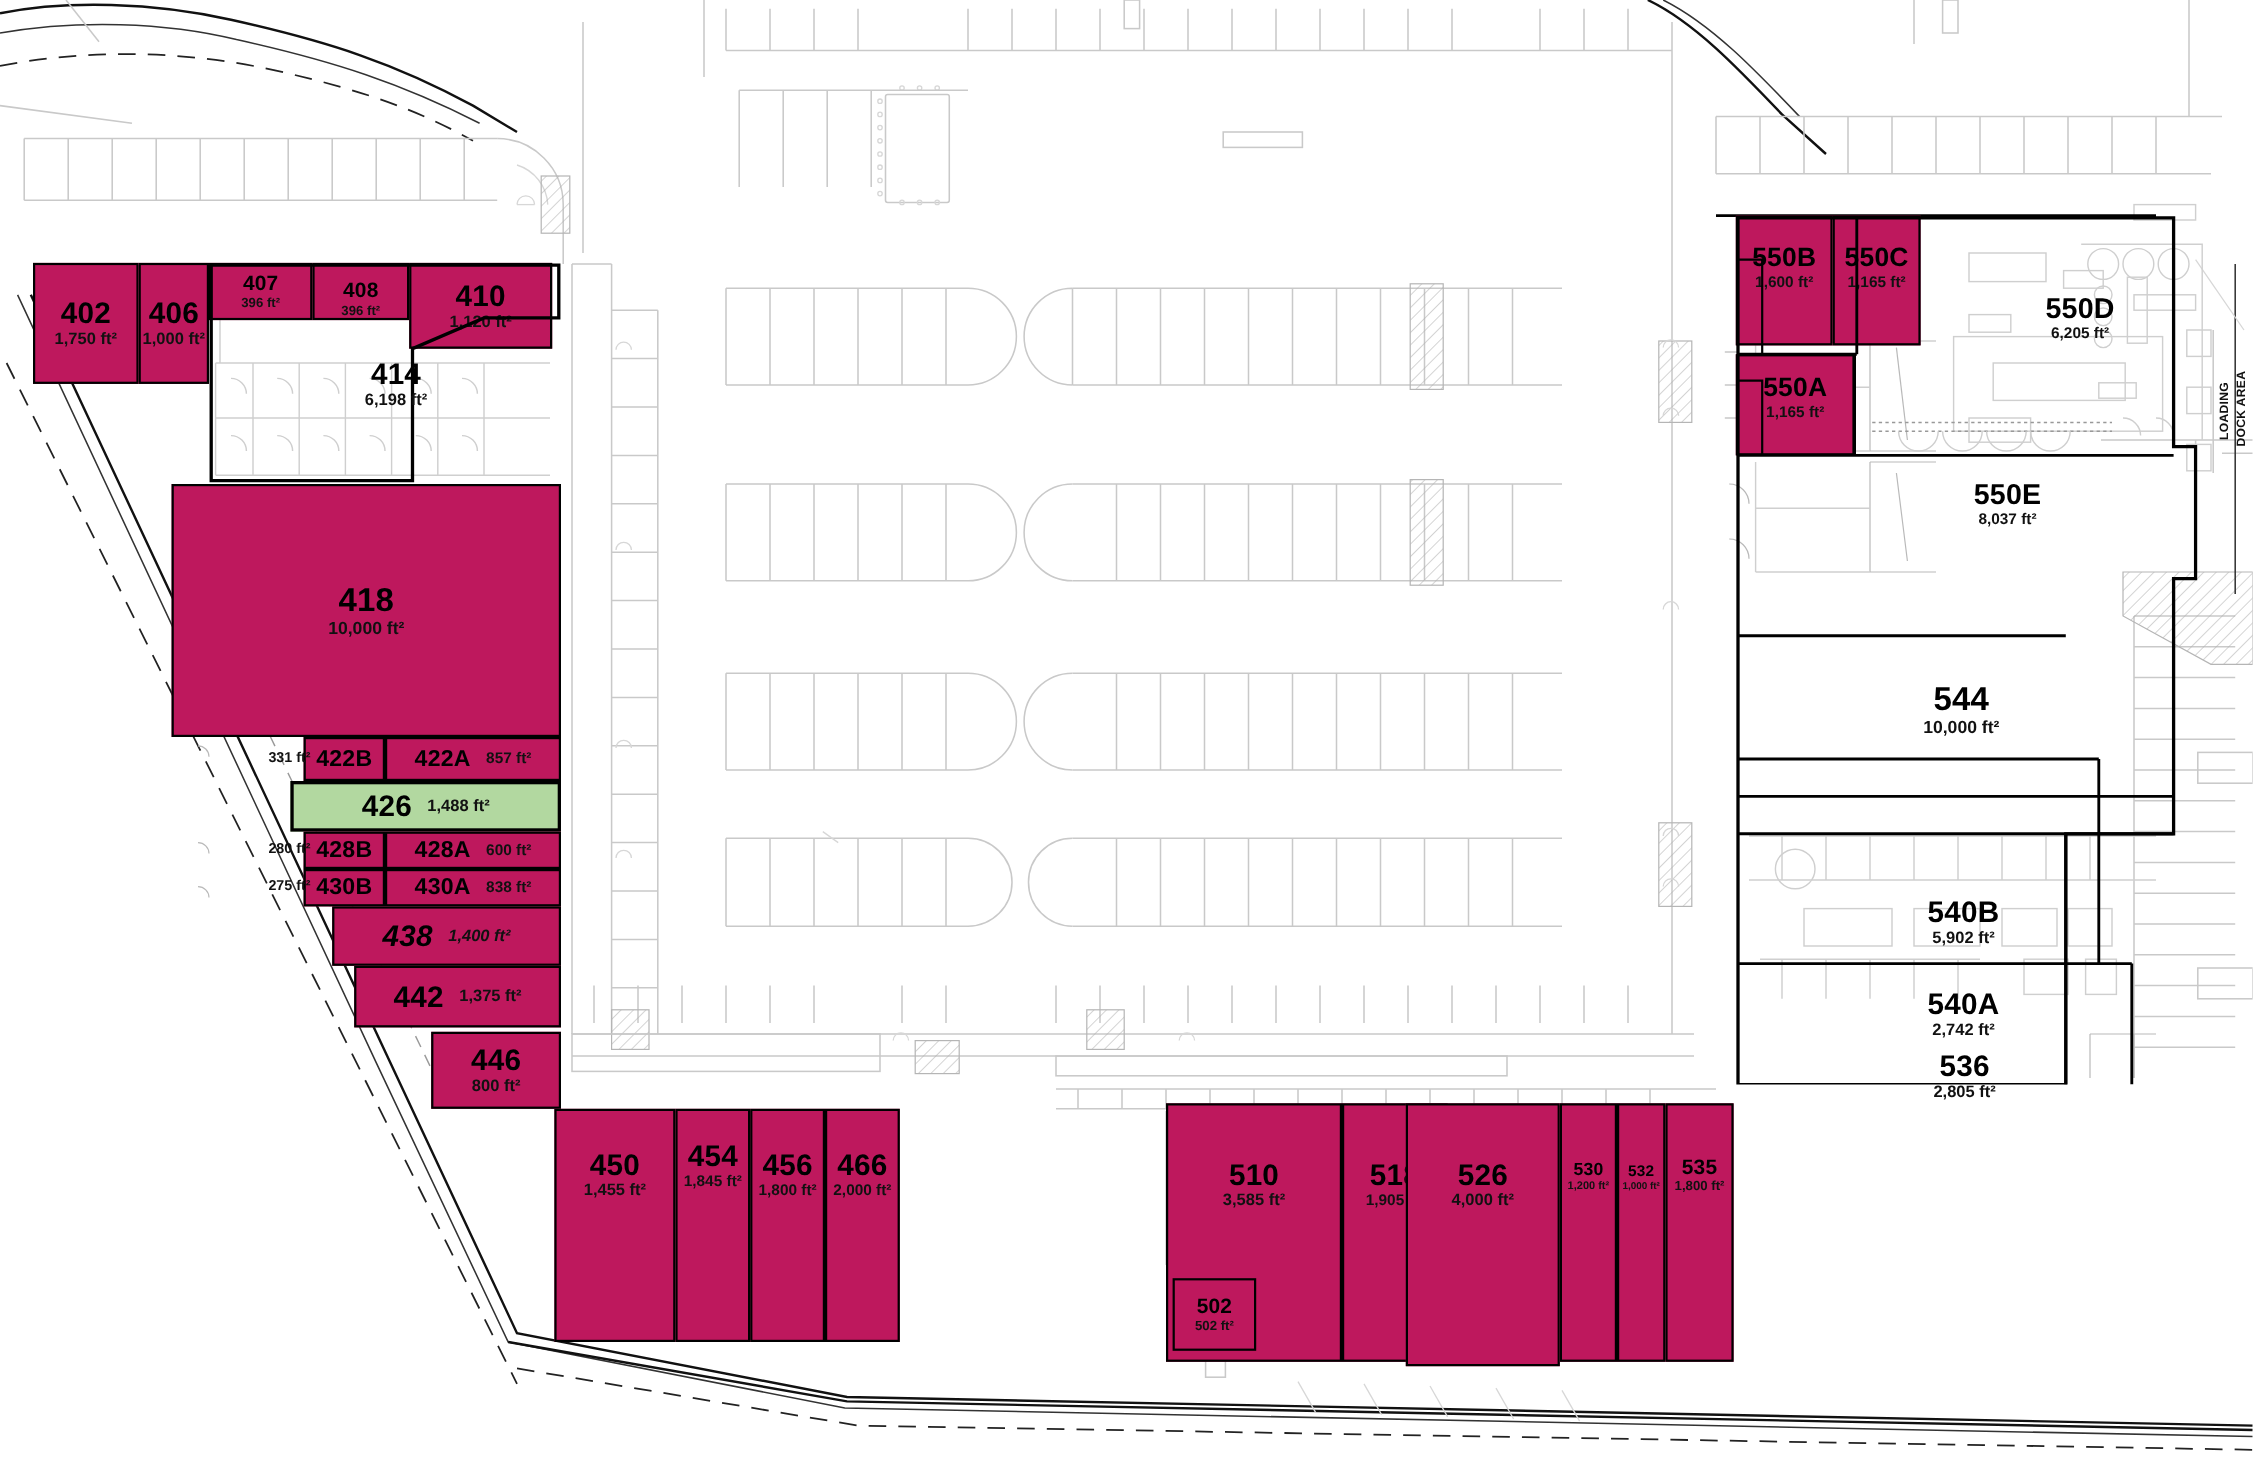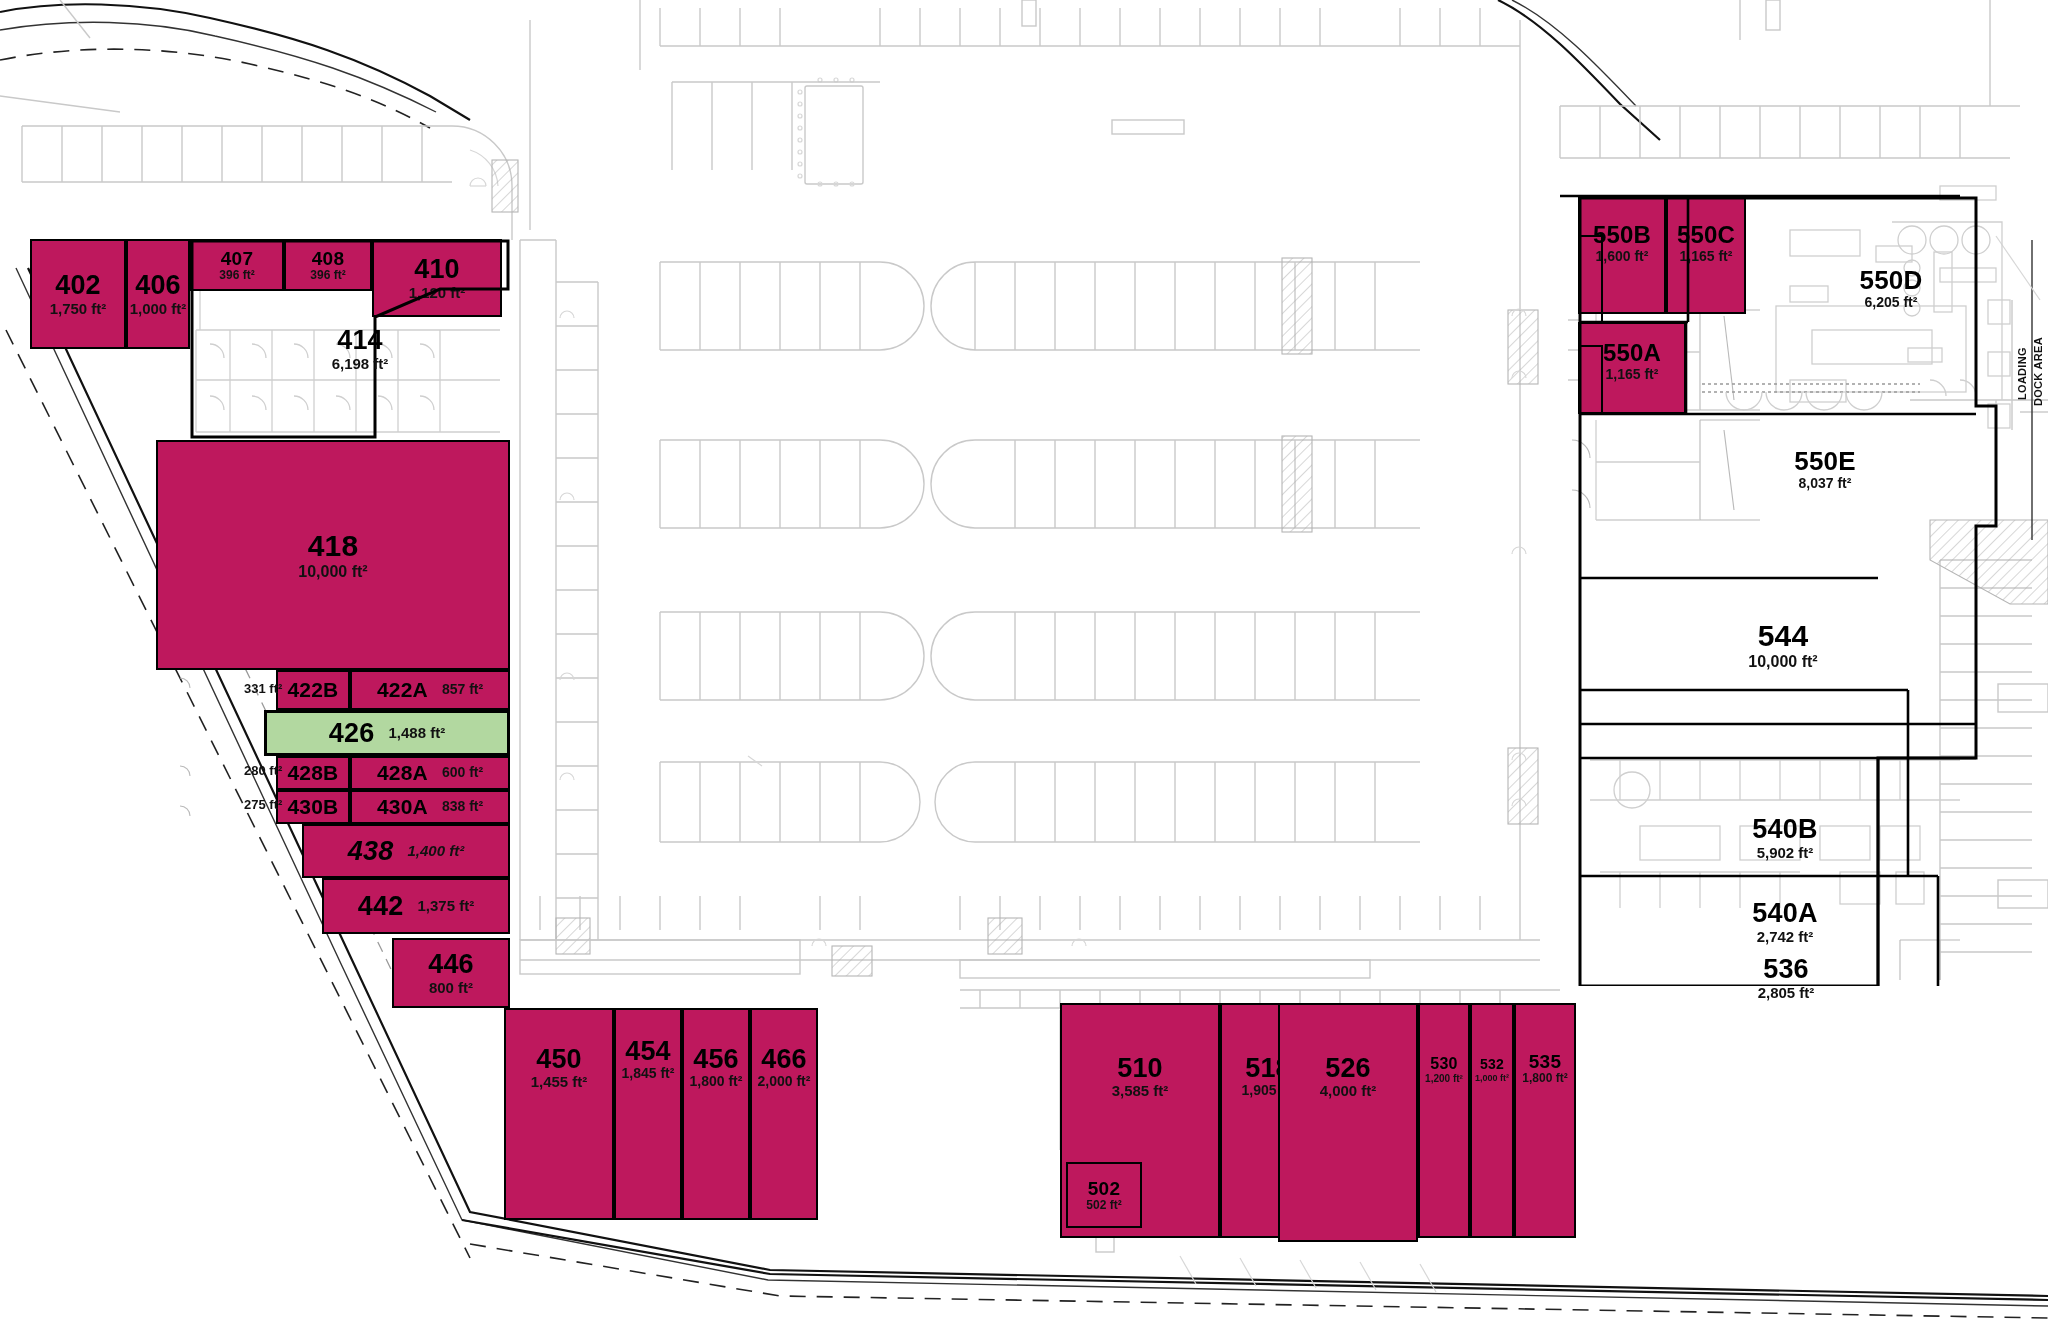--- a/index.html
+++ b/index.html
@@ -609,21 +609,21 @@
   <div class="unit" style="left:126px;top:239px;width:64px;height:110px;">
     <span class="num">406</span>
     <span class="area">1,000 ft²</span>
   </div>
 
   <div class="unit sm" style="left:190px;top:239px;width:94px;height:52px;">
     <span class="num">407</span>
     <span class="area">396 ft²</span>
   </div>
 
-  <div class="unit sm" style="left:284px;top:239px;width:88px;height:52px;">
+  <div class="unit sm" style="left:284px;top:239px;width:88px;height:52px;justify-content:flex-end;">
     <span class="num">408</span>
     <span class="area">396 ft²</span>
   </div>
 
   <div class="unit" style="left:372px;top:239px;width:130px;height:78px;">
     <span class="num">410</span>
     <span class="area">1,120 ft²</span>
   </div>
 
   <div class="abs" style="left:190px;top:239px;width:320px;height:200px;">
@@ -764,21 +764,21 @@
       <path d="M110,2 L110,126" stroke="#000" stroke-width="2.6" fill="none"></path>
       <path d="M2,40 L24,40 L24,126" stroke="#000" stroke-width="2" fill="none"></path>
       <path d="M2,150 L24,150 L24,218" stroke="#000" stroke-width="2" fill="none"></path>
       <path d="M108,126 L108,218" stroke="#000" stroke-width="2.6" fill="none"></path>
       <path d="M300,562 L300,790" stroke="#000" stroke-width="2.6" fill="none"></path>
       <path d="M330,494 L330,680" stroke="#000" stroke-width="2.6" fill="none"></path>
       <path d="M360,680 L360,790" stroke="#000" stroke-width="2.6" fill="none"></path>
     </svg>
   </div>
 
-  <div class="unit noborder" style="left:1750px;top:440px;width:150px;height:58px;">
+  <div class="unit noborder" style="left:1750px;top:428px;width:150px;height:58px;">
     <span class="num" style="font-size:26px;">550E</span>
     <span class="area" style="font-size:14px;">8,037 ft²</span>
   </div>
   <div class="unit noborder big" style="left:1708px;top:614px;width:150px;height:62px;">
     <span class="num">544</span>
     <span class="area">10,000 ft²</span>
   </div>
   <div class="unit noborder" style="left:1708px;top:810px;width:154px;height:56px;">
     <span class="num">540B</span>
     <span class="area">5,902 ft²</span>

